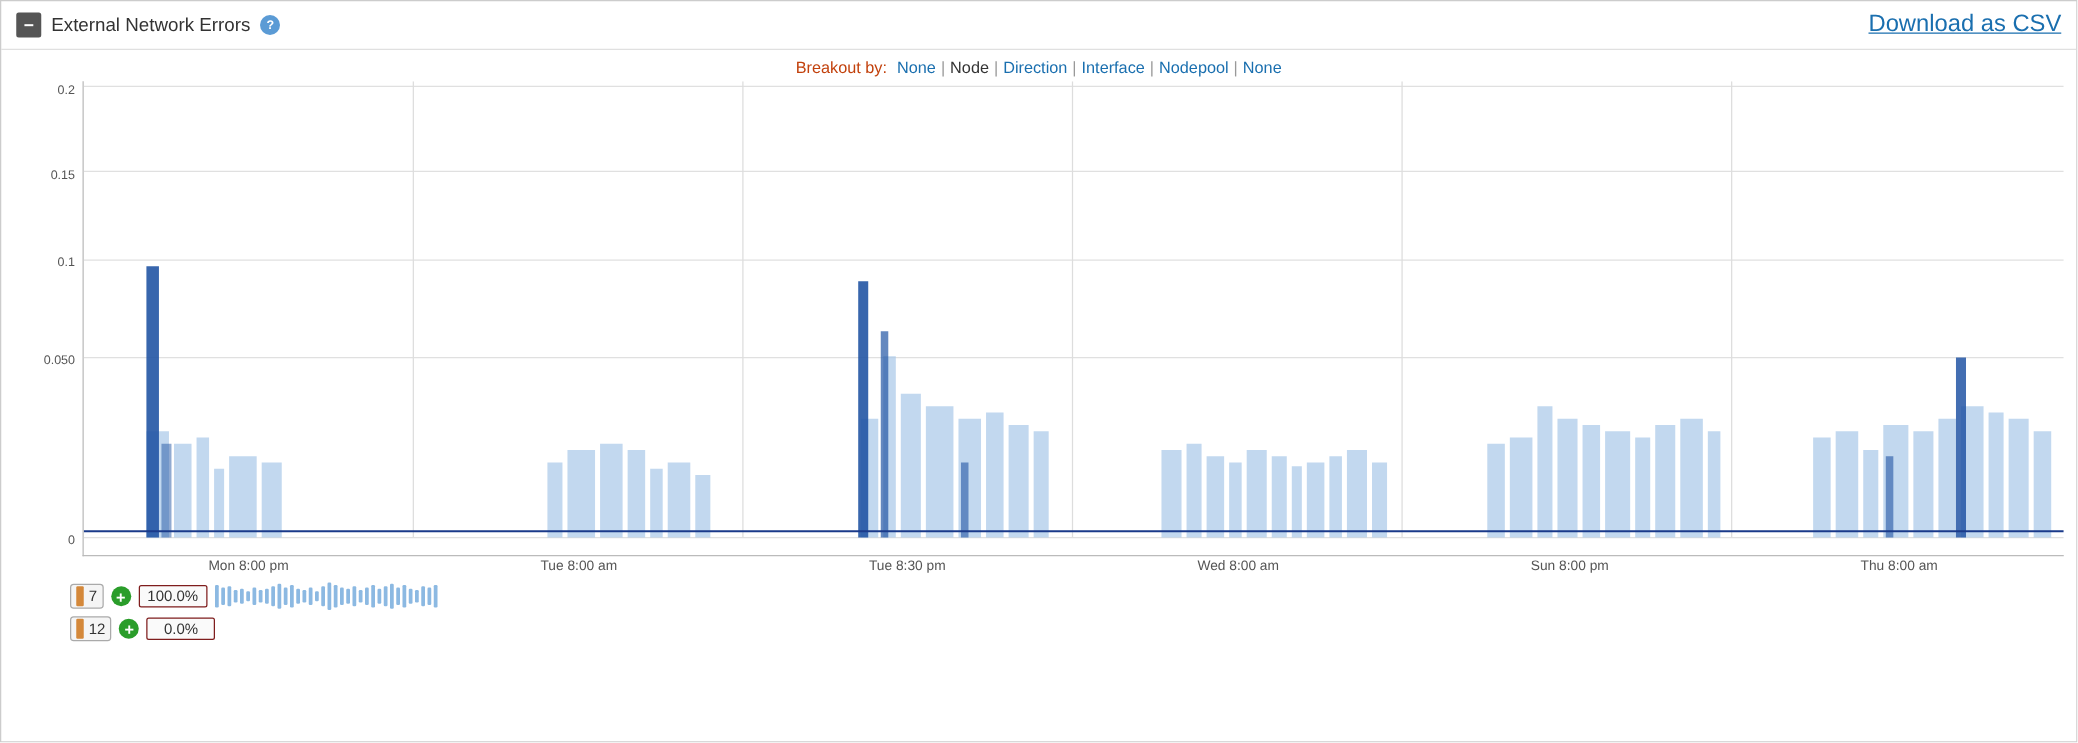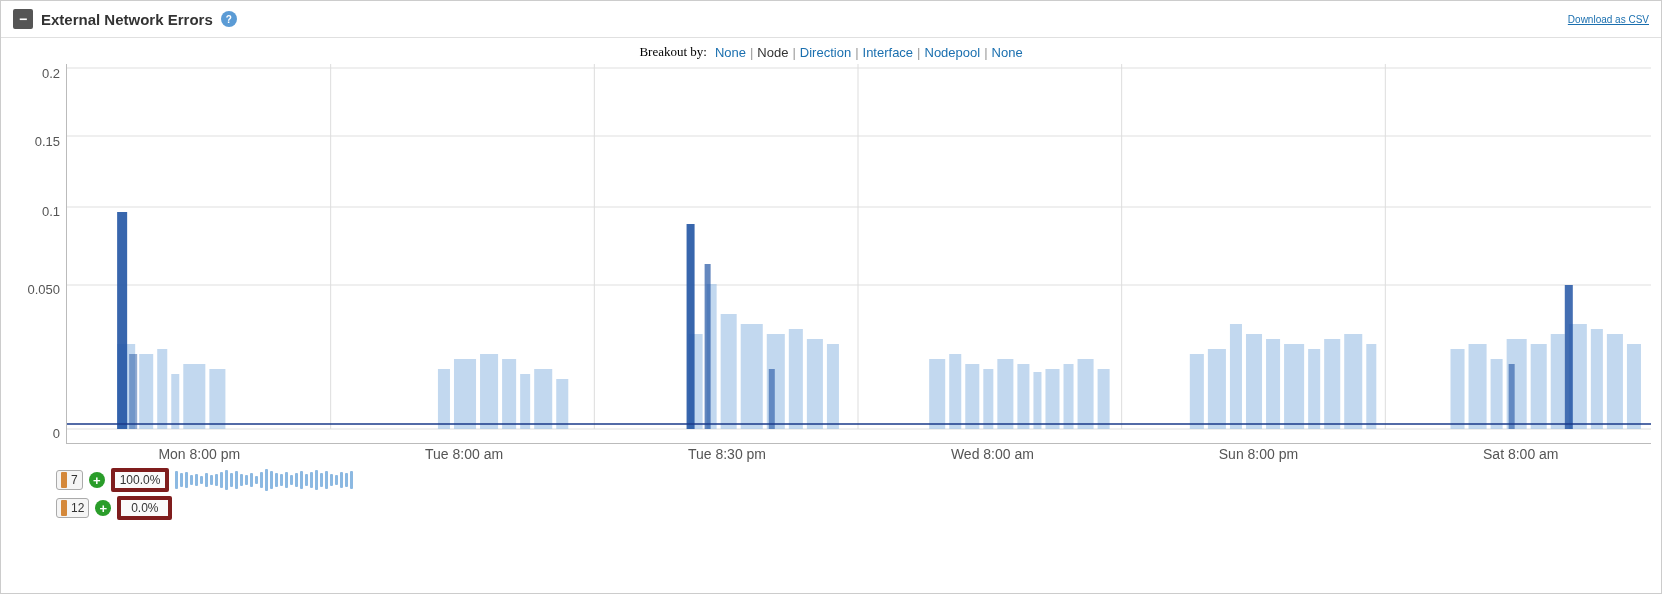--- a/index.html
+++ b/index.html
@@ -39,54 +39,53 @@
       border-radius: 2px;
     }
     .collapse-btn span {
       color: #fff;
       font-weight: bold;
       font-size: 14px;
       line-height: 1;
     }
     .widget-title {
       font-size: 15px;
-      font-weight: bold;
+      font-weight: normal;
       color: #333;
     }
     .help-icon {
       width: 16px;
       height: 16px;
       border-radius: 50%;
       background: #5b9bd5;
       color: #fff;
       font-size: 10px;
       font-weight: bold;
       display: flex;
       align-items: center;
       justify-content: center;
       cursor: pointer;
     }
     .download-link {
       color: #1a6faf;
       text-decoration: underline;
       cursor: pointer;
-      font-size: 10px;
+      font-size: 19px;
     }
     .breakout-bar {
       display: flex;
       align-items: center;
       justify-content: center;
       padding: 6px 0 4px 0;
       gap: 4px;
       font-size: 13px;
     }
     .breakout-label {
-      color: #000000;
+      color: #c2410c;
       margin-right: 4px;
-      font-family: Liberation Serif, serif;
     }
     .breakout-link {
       color: #1a6faf;
       cursor: pointer;
     }
     .breakout-active {
       color: #333;
       font-weight: normal;
       text-decoration: none;
       cursor: default;
@@ -99,21 +98,21 @@
       display: flex;
       flex-direction: column;
       align-items: flex-end;
       padding-right: 6px;
       position: relative;
       height: 380px;
       flex-shrink: 0;
     }
     .y-label {
       color: #555;
-      font-size: 13px;
+      font-size: 10px;
       position: absolute;
       right: 6px;
     }
     .legend-area {
       padding: 6px 0 0 55px;
       display: flex;
       flex-direction: column;
       gap: 4px;
     }
     .legend-row {
@@ -149,21 +148,21 @@
       font-size: 13px;
       display: flex;
       align-items: center;
       justify-content: center;
       cursor: pointer;
       font-weight: bold;
     }
     .legend-pct {
       font-size: 12px;
       color: #333;
-      border: 4px solid #7f1d1d;
+      border: 1px solid #7f1d1d;
       padding: 1px 5px;
       border-radius: 2px;
       background: #fafafa;
       min-width: 55px;
       text-align: center;
     }
     .mini-bars {
       flex: 1;
       display: flex;
       align-items: center;
@@ -300,27 +299,27 @@
         <rect x="1556" y="280" width="14" height="85" fill="#a8c8e8" opacity="0.7"></rect>
 
         <rect x="1494" y="221" width="8" height="144" fill="#2255a4" opacity="0.85"></rect>
         <rect x="1438" y="300" width="6" height="65" fill="#2255a4" opacity="0.6"></rect>
 
         <polyline points="0,360 1580,360" stroke="#1a3a8a" stroke-width="1.5" fill="none"></polyline>
       </svg>
     </div>
   </div>
 
-  <div style="display:flex; justify-content:space-around; padding: 2px 10px 0 65px; font-size:14px; color:#555;">
+  <div style="display:flex; justify-content:space-around; padding: 2px 10px 0 65px; font-size:11px; color:#555;">
     <span>Mon 8:00 pm</span>
     <span>Tue 8:00 am</span>
     <span>Tue 8:30 pm</span>
     <span>Wed 8:00 am</span>
     <span>Sun 8:00 pm</span>
-    <span>Sat 8:00 am</span>
+    <span>Thu 8:00 am</span>
   </div>
 
   <div class="legend-area">
 
     <div class="legend-row">
       <div class="legend-badge">
         <div class="legend-color-box" style="background:#d4883a;"></div>
         <span class="legend-num">7</span>
       </div>
       <div class="legend-plus">+</div>

